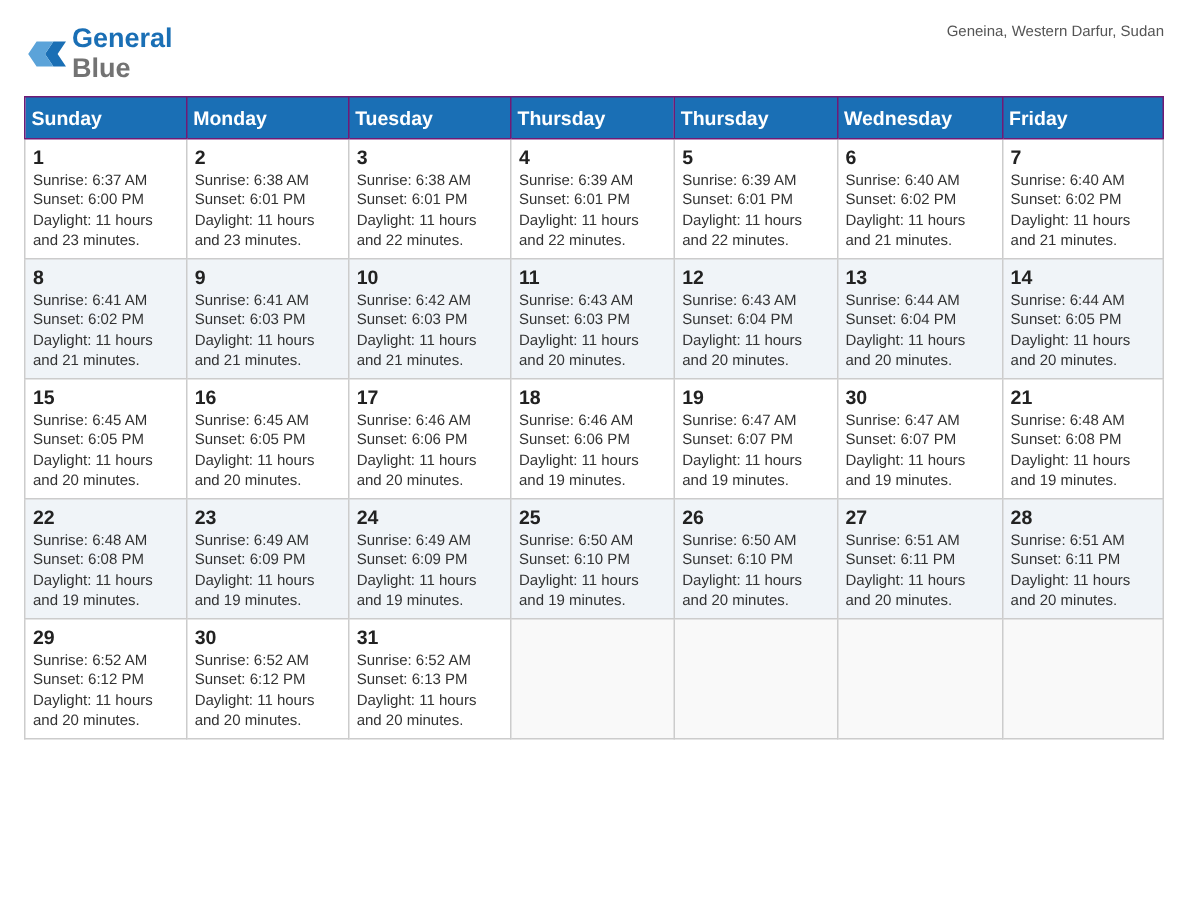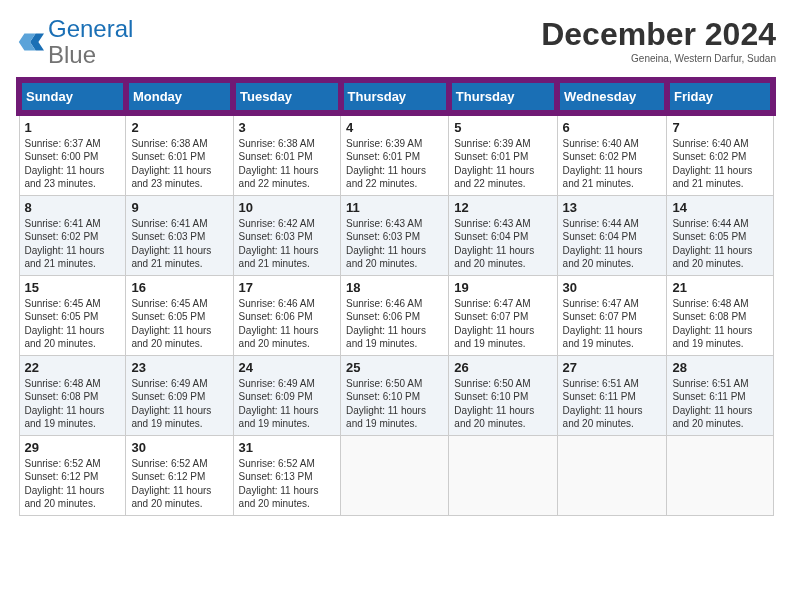--- a/index.html
+++ b/index.html
@@ -14,22 +14,22 @@
       display: flex;
       justify-content: space-between;
       align-items: flex-start;
       margin-bottom: 8px;
     }
     .logo {
       display: flex;
       align-items: center;
     }
     .logo-text {
-      font-size: 24px;
-      font-weight: normal;
+      font-size: 18px;
+      font-weight: bold;
       color: #333;
       line-height: 1.1;
     }
     .logo-text span {
       color: #1a6fb5;
     }
     .logo-icon {
       width: 28px;
       height: 28px;
       margin-right: 4px;
@@ -51,21 +51,21 @@
       border-collapse: collapse;
       font-size: 11px;
     }
     thead tr th {
       background: #1a6fb5;
       color: #fff;
       padding: 6px 4px;
       text-align: left;
       font-size: 13px;
       font-weight: bold;
-      border: 6px solid #701a75;
+      border: 1px solid #701a75;
     }
     tbody tr td {
       border: 1px solid #ccc;
       padding: 4px 5px;
       vertical-align: top;
       width: 113px;
       height: 72px;
       background: #fff;
     }
     tbody tr:nth-child(even) td {
@@ -98,21 +98,20 @@
       <polygon points="12,8 28,8 20,20 28,32 12,32 4,20" fill="#5ba3d9"></polygon>
     </svg>
     <div>
       <div class="logo-text">
         <span>General</span><br>
         <span style="color:#737373">Blue</span>
       </div>
     </div>
   </div>
   <div class="title-block">
-    <div class="month-title">December 2024</div>
     <div class="location-title">Geneina, Western Darfur, Sudan</div>
   </div>
 </div>
 
 <table>
   <thead>
     <tr>
       <th>Sunday</th>
       <th>Monday</th>
       <th>Tuesday</th>

